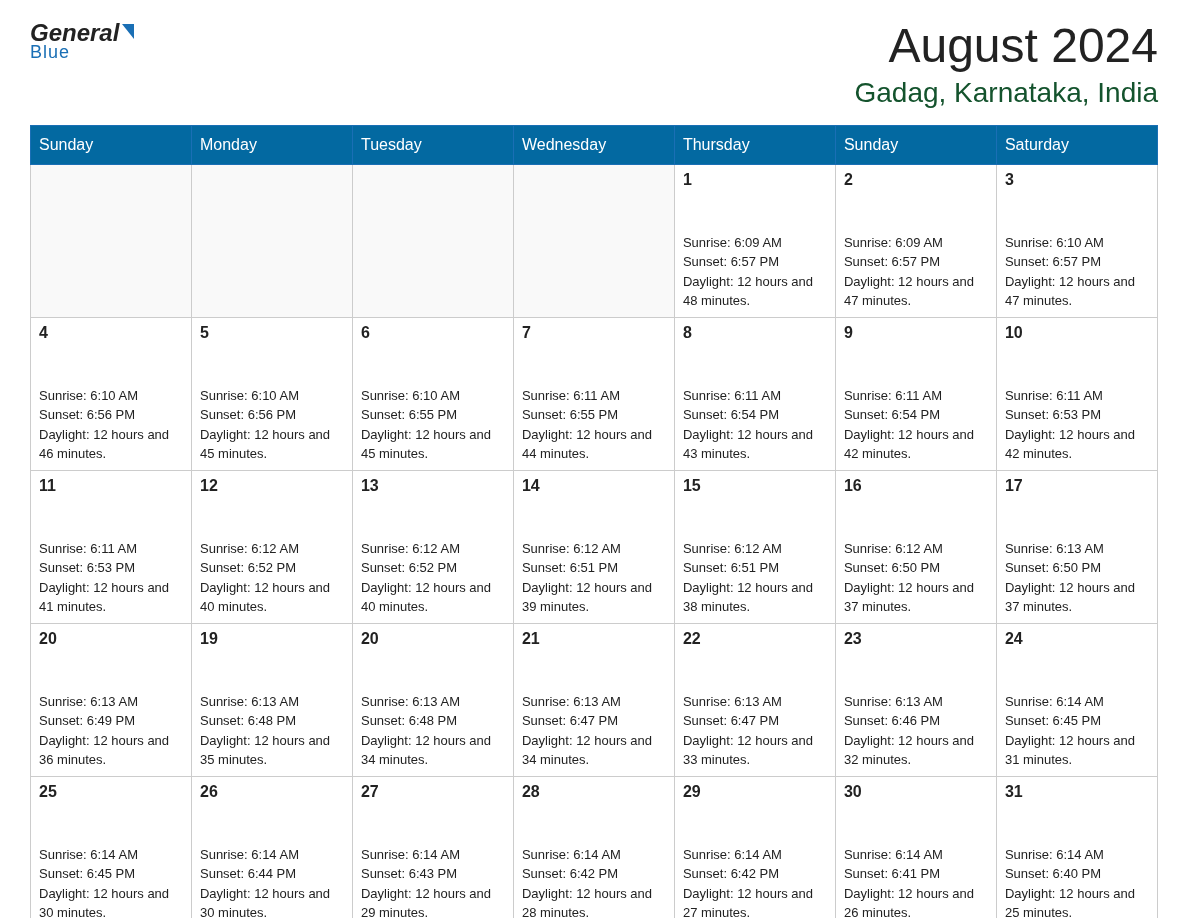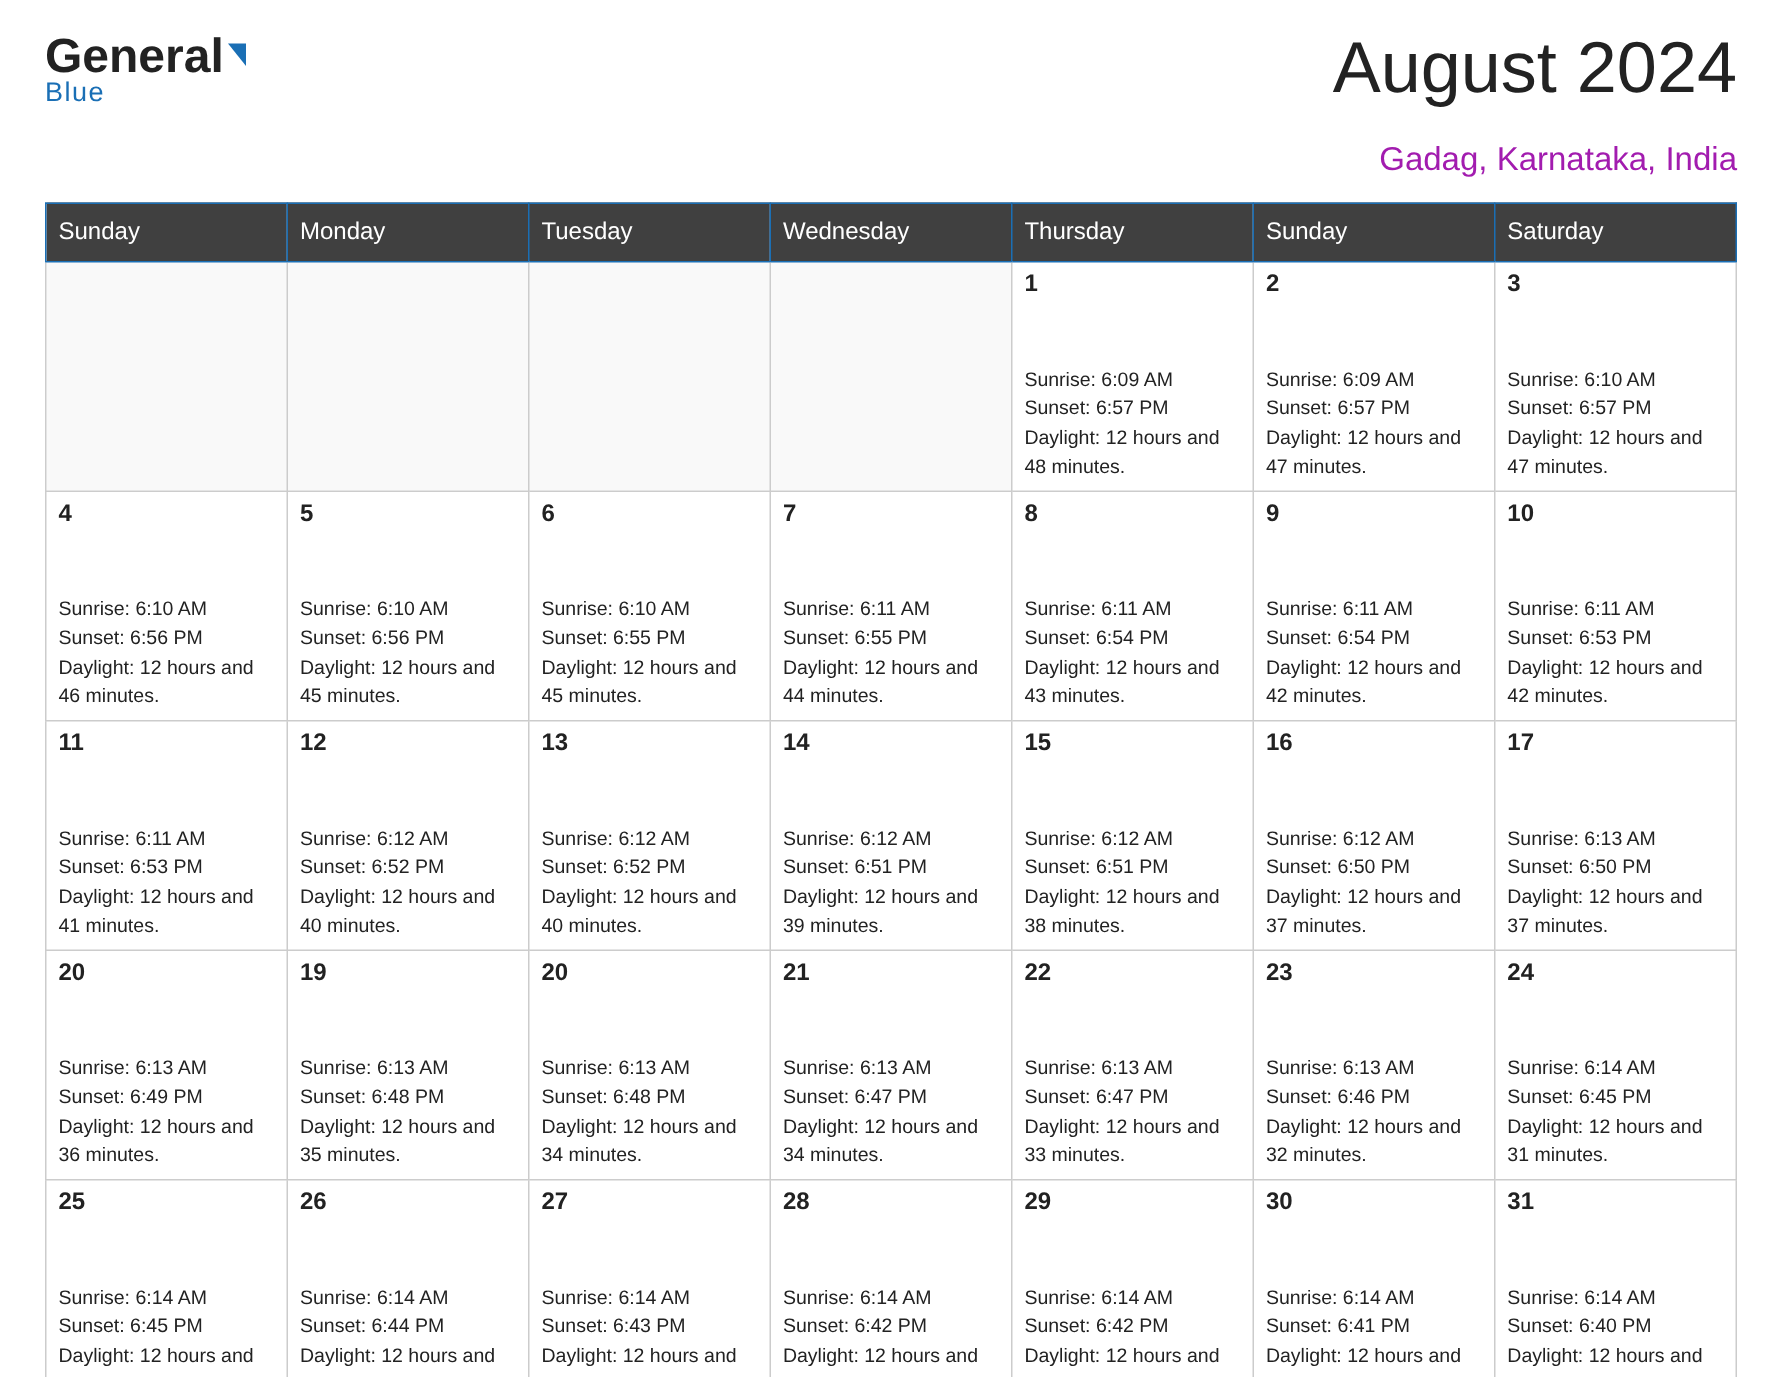--- a/index.html
+++ b/index.html
@@ -16,52 +16,53 @@
       justify-content: space-between;
       align-items: flex-start;
       margin-bottom: 16px;
     }
     .logo-area {
       display: flex;
       flex-direction: column;
       align-items: flex-start;
     }
     .logo-text {
-      font-size: 32px;
+      font-size: 24px;
       font-weight: bold;
       color: #222;
       line-height: 1.1;
+      font-style: italic;
     }
     .logo-blue-line {
       color: #1a6fb5;
       font-size: 18px;
       font-weight: normal;
       letter-spacing: 1px;
       margin-top: -4px;
     }
     .title-area {
       text-align: right;
     }
     .month-title {
       font-size: 48px;
       font-weight: normal;
       color: #222;
       line-height: 1.1;
     }
     .location-title {
-      font-size: 22px;
-      color: #a21caf;
-      margin-top: 20px;
+      font-size: 28px;
+      color: #14532d;
+      margin-top: 4px;
     }
     .calendar {
       width: 100%;
       border-collapse: collapse;
     }
     .calendar thead tr th {
-      background: #404040;
+      background: #0369a1;
       color: #fff;
       padding: 10px 8px;
       font-size: 16px;
       font-weight: normal;
       text-align: left;
       border: 1px solid #1a6fb5;
     }
     .calendar tbody tr td {
       border: 1px solid #ccc;
       vertical-align: top;

